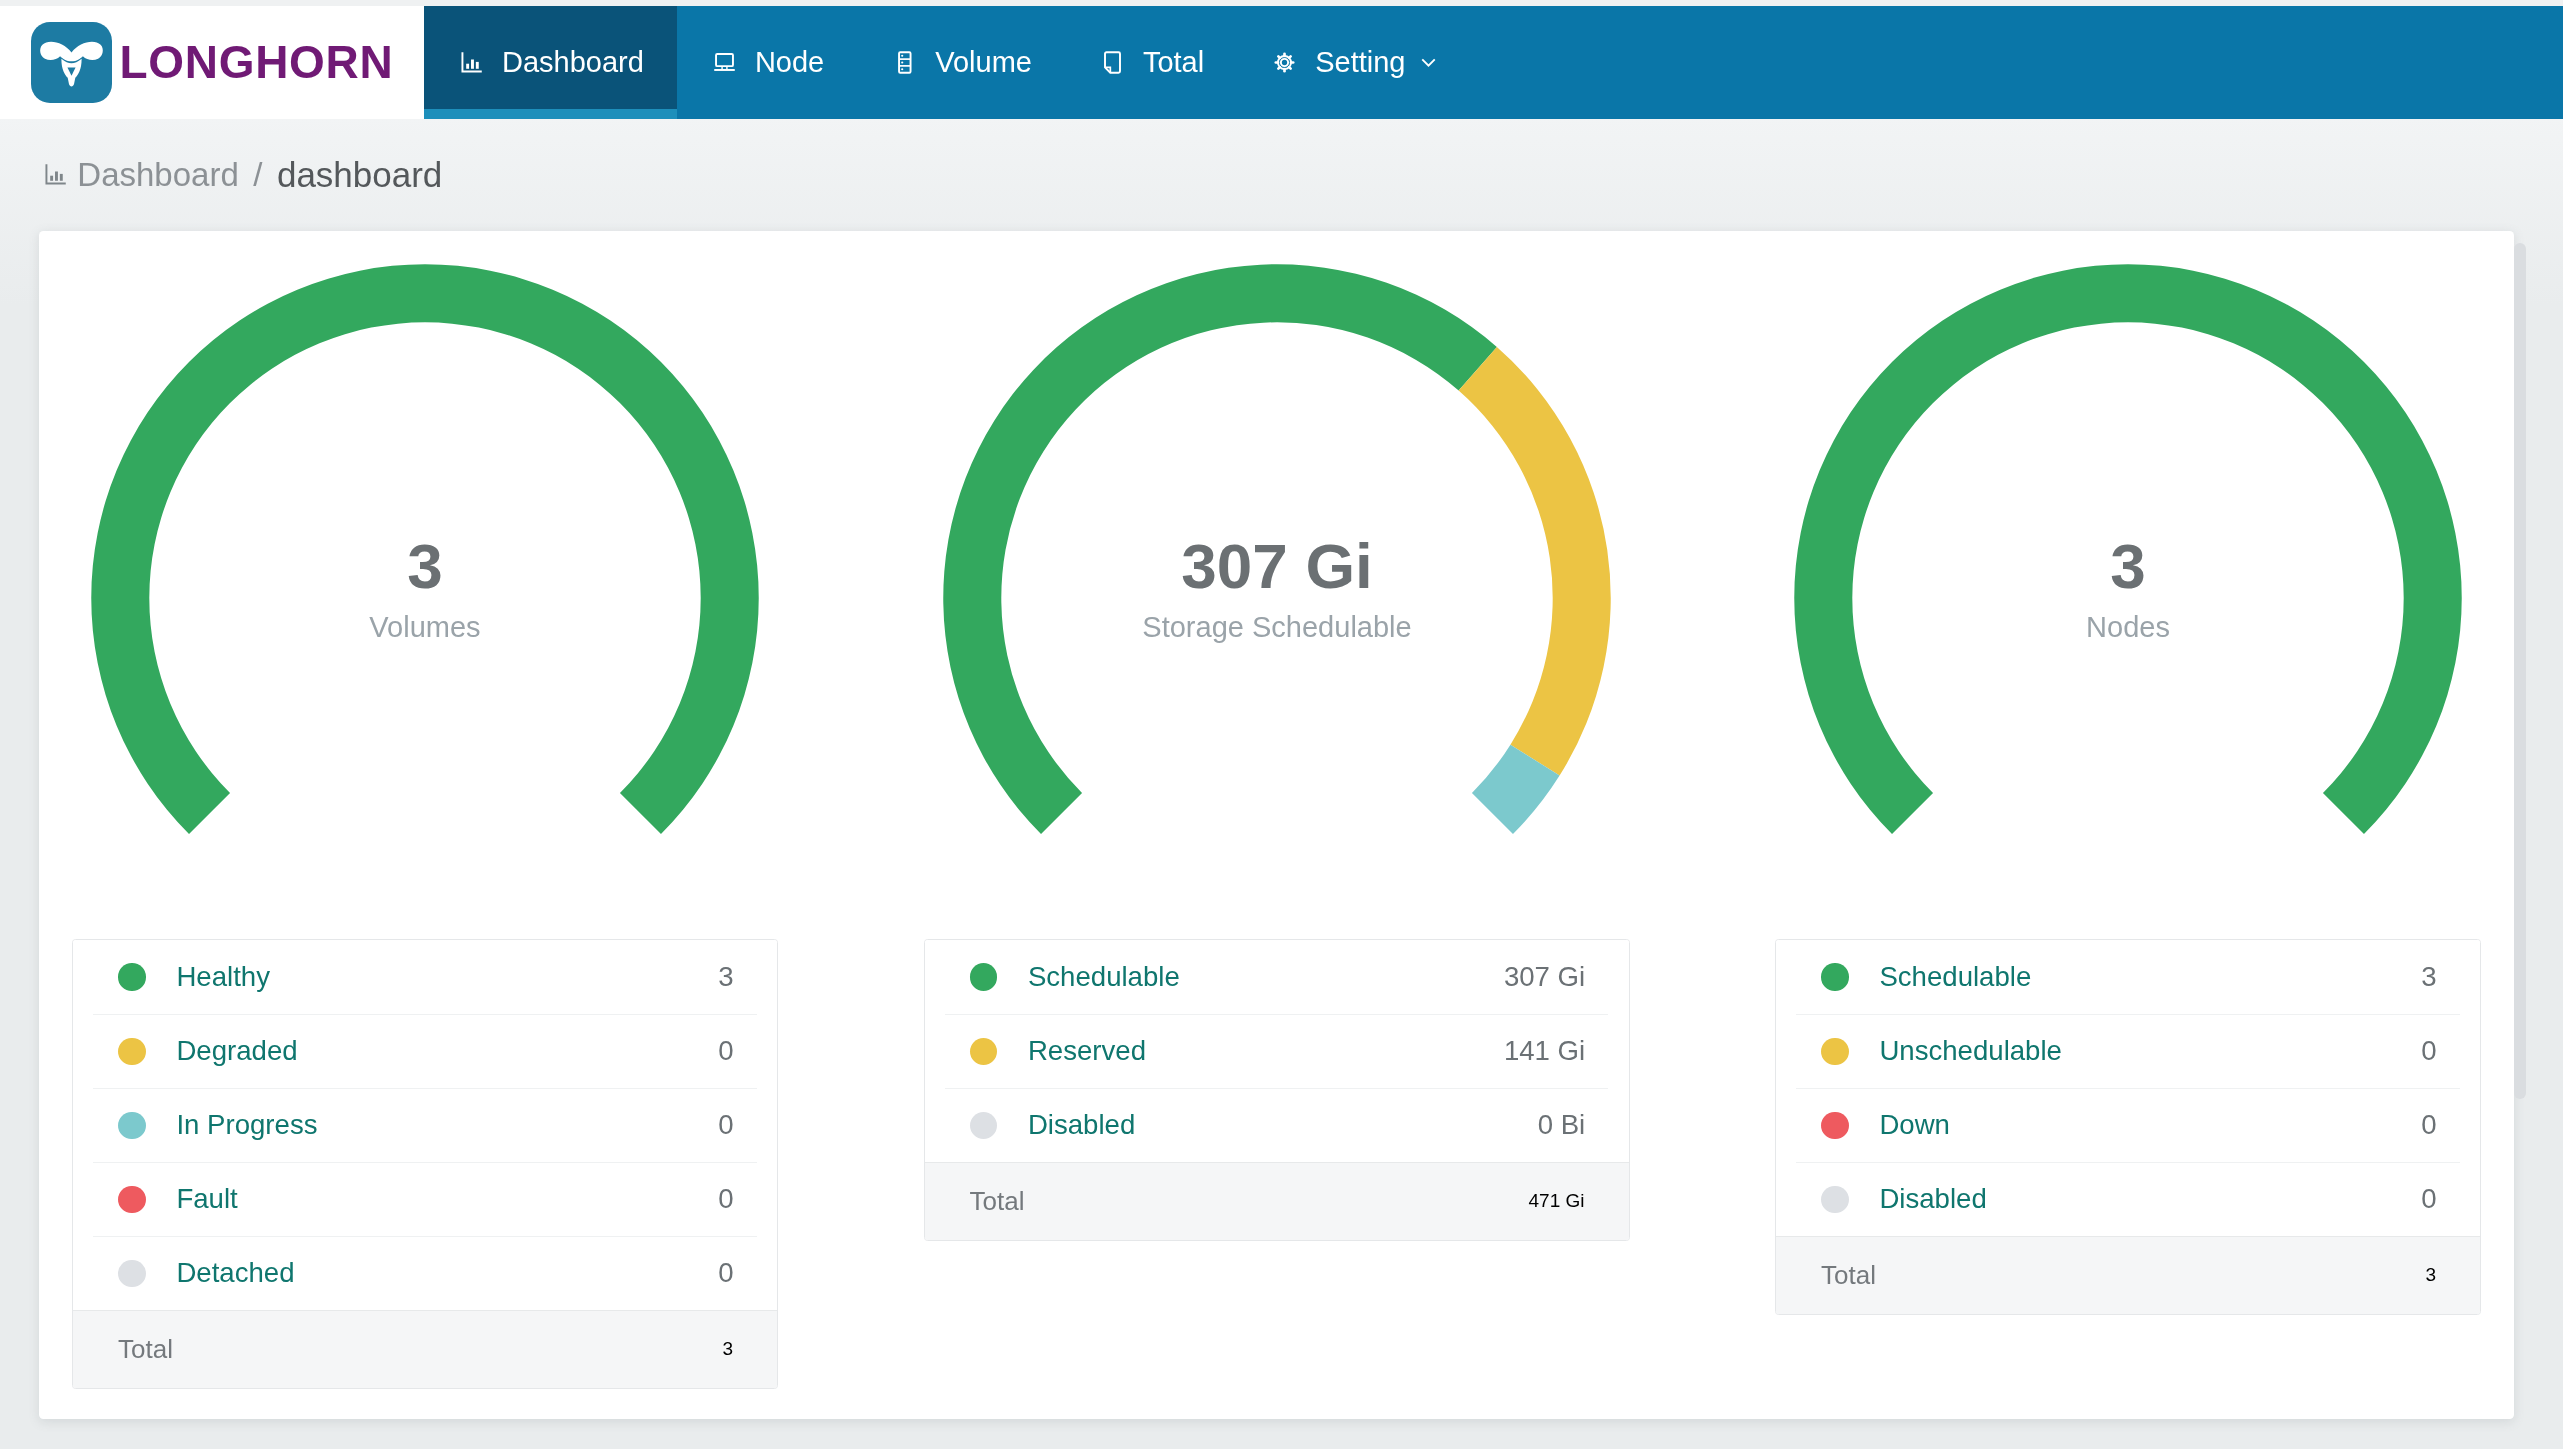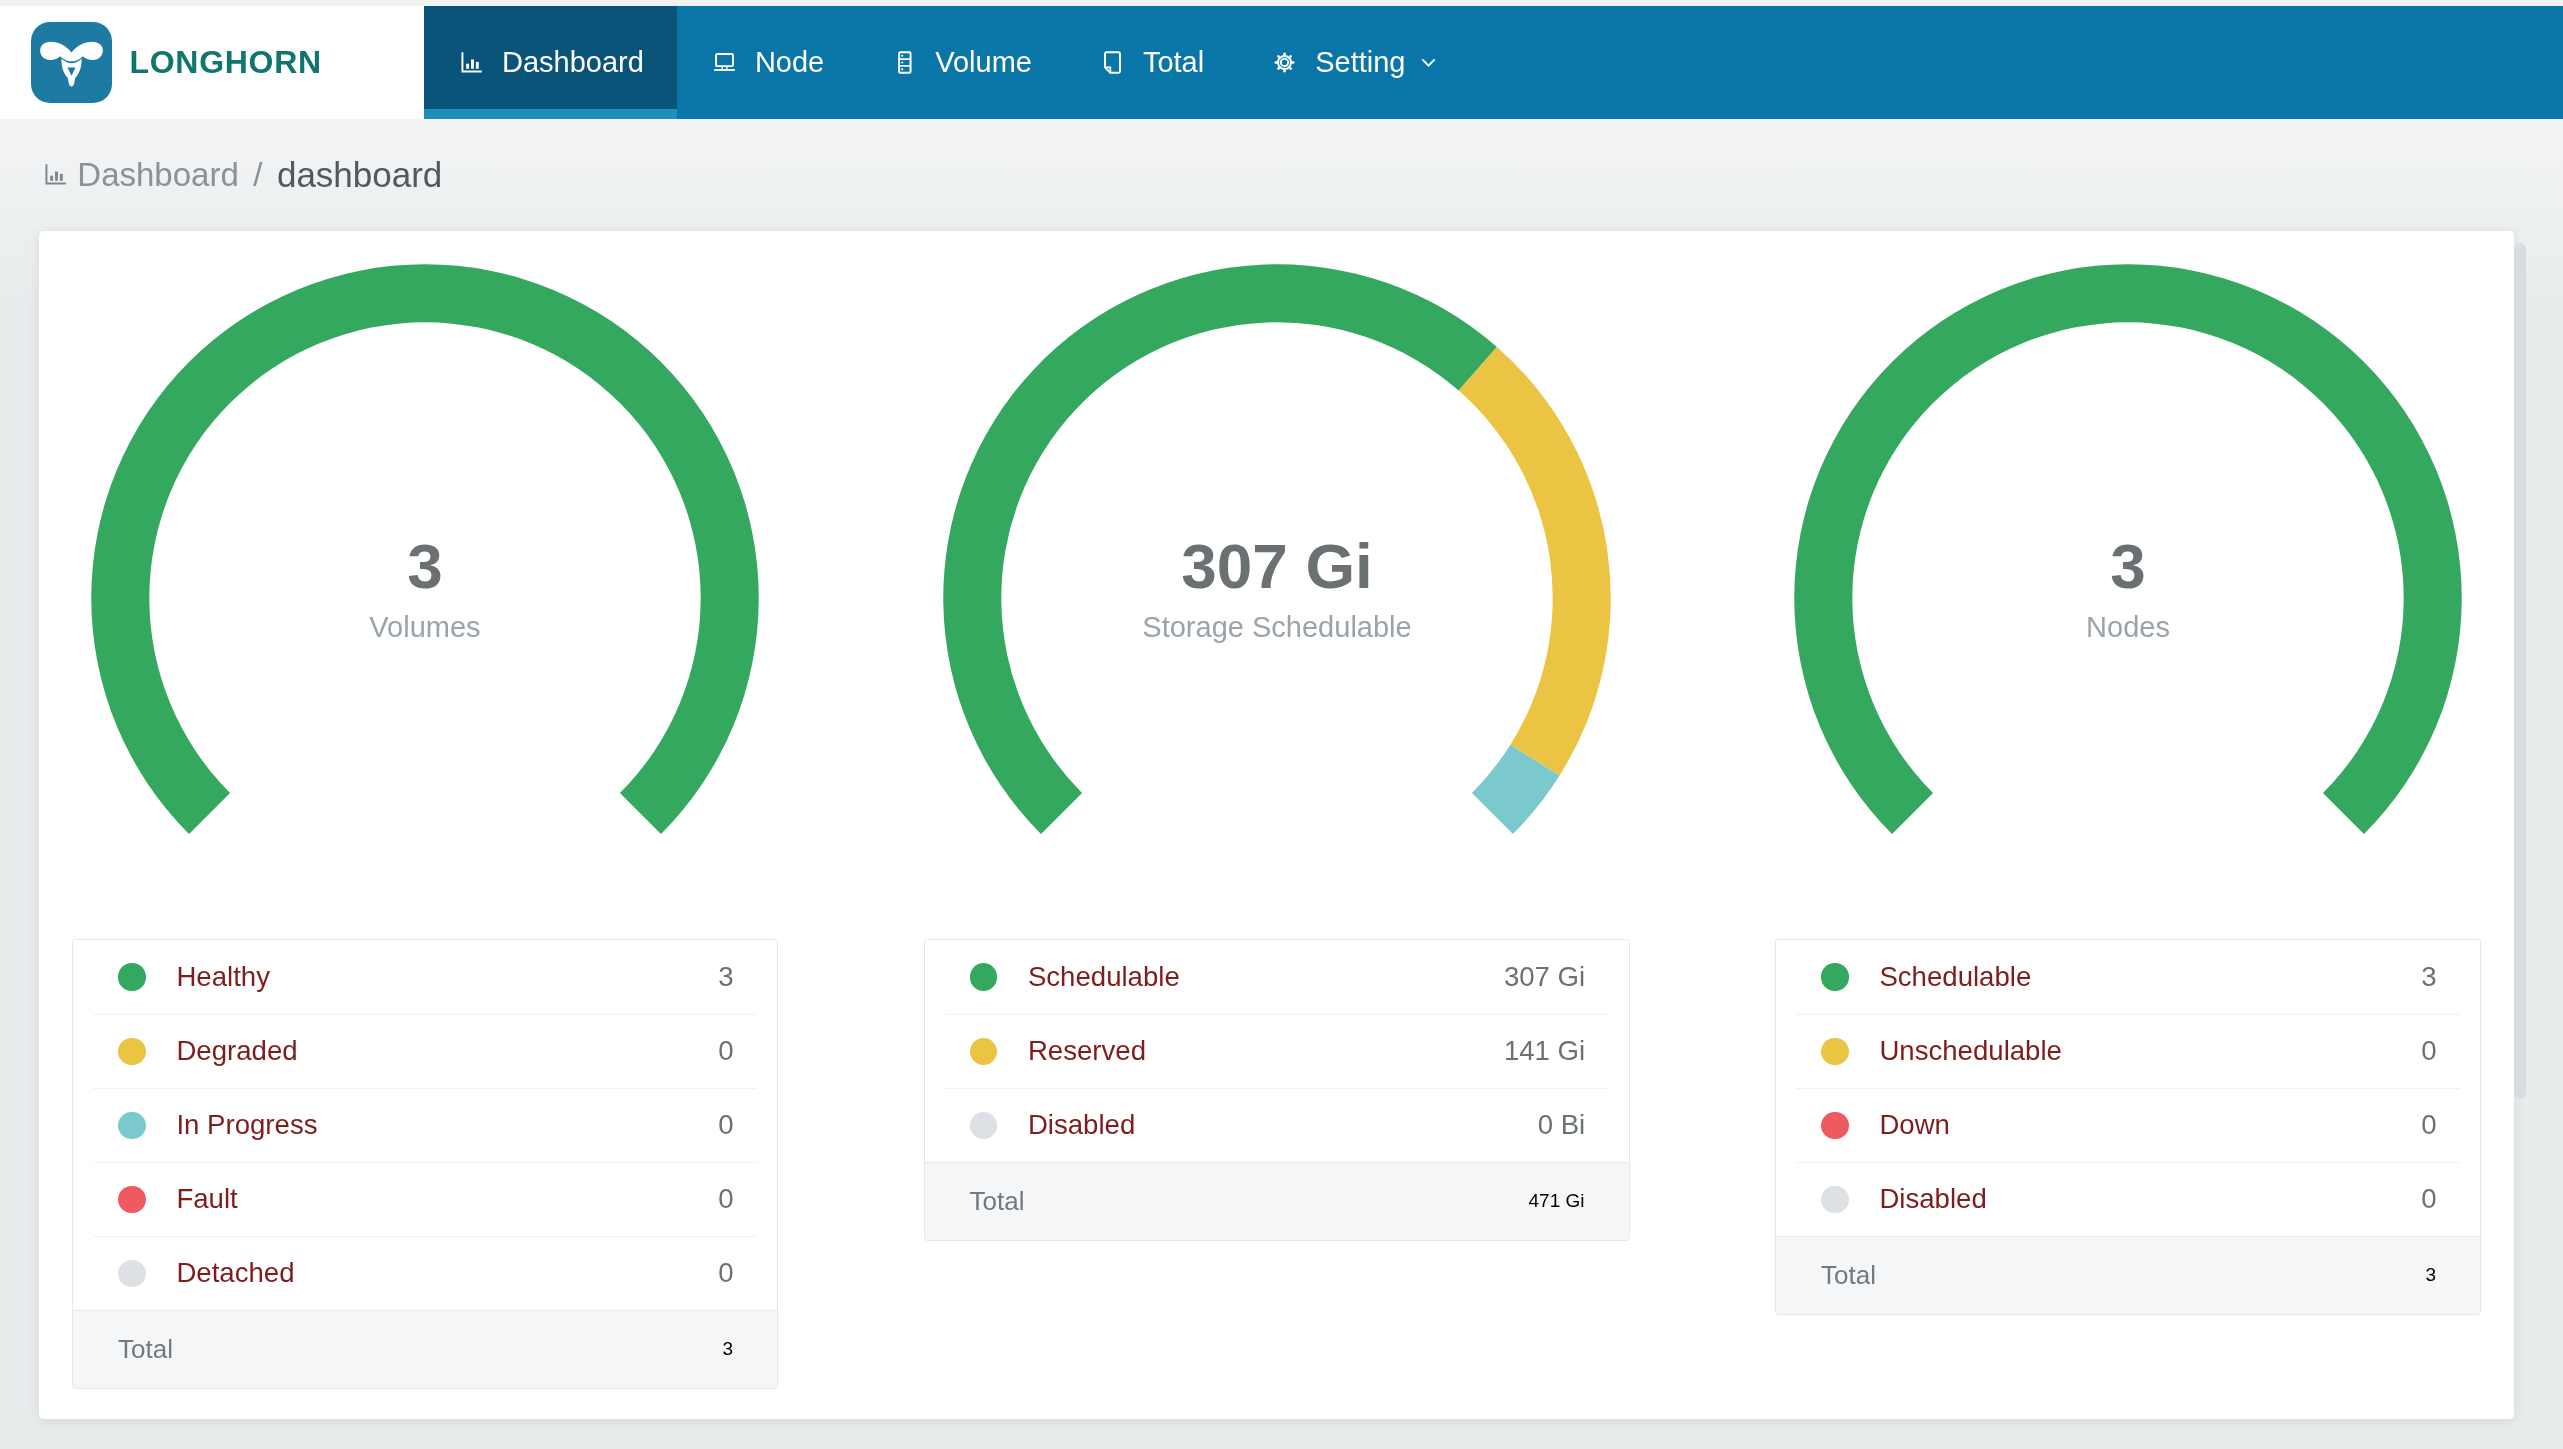--- a/index.html
+++ b/index.html
@@ -8,21 +8,21 @@
   *{box-sizing:border-box}
 
   .top-strip{height:5.8px;background:#eff1f2}
 
   
   .navbar{height:113px;display:flex;background:#0a76a8}
   .brand{width:424px;background:#ffffff;display:flex;align-items:center;padding-left:30.5px}
   .logo{width:81px;height:81px;border-radius:19px;background:#1d7ba3;flex:0 0 auto;
         display:flex;align-items:center;justify-content:center}
   .logo svg{width:81px;height:81px}
-  .brand-name{font-size:32px;font-weight:bold;color:#0f766e;margin-left:18px;letter-spacing:0.7px}
+  .brand-name{font-size:46px;font-weight:bold;color:#701a75;margin-left:8px;letter-spacing:0.7px}
 
   .nav{display:flex}
   .nav-item{position:relative;display:flex;align-items:center;gap:16px;padding:0 33px;
             color:#fff;font-size:29px;cursor:pointer;white-space:nowrap}
   .nav-item.active{background:#0a5379}
   .nav-item.active::after{content:"";position:absolute;left:0;right:0;bottom:0;height:10.2px;background:#1d8fbb}
   .nav-icon{width:29px;height:29px;flex:0 0 auto}
   .chevron-icon{width:25px;height:25px;margin-left:-5.8px}
 
   
@@ -42,21 +42,21 @@
   .gauge svg{width:682px;height:682px;display:block}
   .gauge-value{font-size:88px;font-weight:bold;fill:#6b7073}
   .gauge-label{font-size:40px;fill:#9aa3a9}
 
   
   .legend{width:706px;border:0.7px solid #e5e7e9;border-radius:3.6px;background:#fff;overflow:hidden}
   .legend-rows{padding:0 20.3px;background:#fff}
   .legend-row{height:74px;display:flex;align-items:center;padding:0 23px 0 25px;border-top:0.7px solid #eff1f2}
   .legend-row:first-child{border-top:none}
   .dot{width:27.6px;height:27.6px;border-radius:50%;margin-right:30.5px;flex:0 0 auto}
-  .row-label{font-size:27.6px;color:#7f1d1d}
+  .row-label{font-size:27.6px;color:#0f766e}
   .row-value{margin-left:auto;font-size:27.6px;color:#6b7175}
   .legend-total{height:78px;background:#f5f6f7;border-top:0.7px solid #e7e9ea;
                 display:flex;align-items:center;padding:0 44px 0 45px}
   .t-label{font-size:26px;color:#74797d}
   .t-value{margin-left:auto;font-size:19px;color:#000000}
 
   
   .scrollbar-thumb{position:absolute;left:2514px;top:243px;width:12.3px;height:856px;
                    border-radius:7.3px;background:#dadde0}
 </style>

